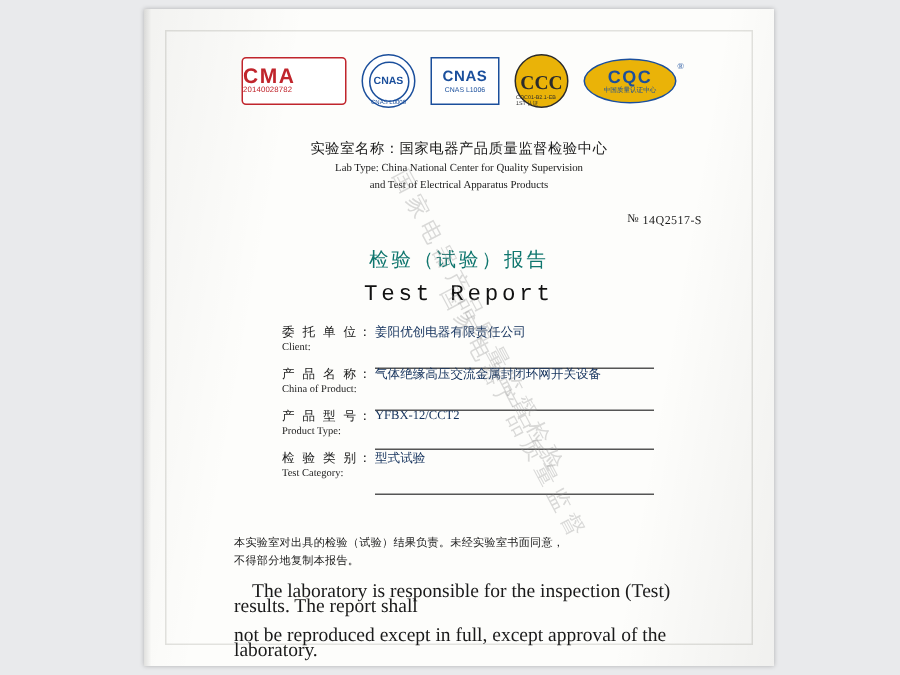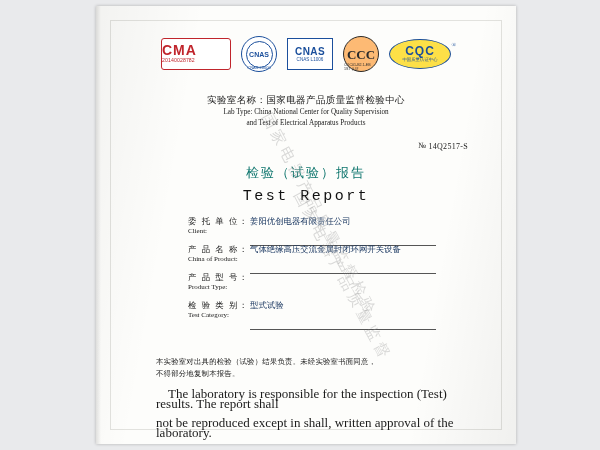--- a/index.html
+++ b/index.html
@@ -145,41 +145,41 @@
   }
   .mark-square .small {
     font-size: 4.6px;
     line-height: 6px;
     font-family: "Liberation Sans", sans-serif;
   }
 
   .ring-dark {
     border: 1.5px solid #2b2b2b;
     color: #2b2b2b;
-    background: #fdba74;
+    background: #eab308;
   }
   .ring-dark .inner {
     font-size: 13px;
     font-weight: bold;
     font-family: "Liberation Serif", serif;
     line-height: 13px;
   }
   .ring-dark .caption {
     position: absolute;
     bottom: 0px;
     font-size: 3.6px;
     font-family: "Liberation Sans", sans-serif;
   }
 
   .mark-oval {
     width: 60px;
     height: 28px;
     border-radius: 50%;
     border: 1.4px solid #1b4f9c;
-    background: #fde047;
+    background: #eab308;
     color: #1b4f9c;
     display: flex;
     flex-direction: column;
     align-items: center;
     justify-content: center;
   }
   .mark-oval .big {
     font-size: 12px;
     font-weight: bold;
     letter-spacing: 1px;
@@ -438,34 +438,35 @@
 
       <div class="field">
         <div class="lbl-cn">产 品 名 称：</div>
         <div class="lbl-en">China of Product:</div>
         <div class="value handwrite">气体绝缘高压交流金属封闭环网开关设备</div>
       </div>
 
       <div class="field">
         <div class="lbl-cn">产 品 型 号：</div>
         <div class="lbl-en">Product Type:</div>
+        <div class="value handwrite">YFBX-12/CCT2</div>
       </div>
 
       <div class="field">
         <div class="lbl-cn">检 验 类 别：</div>
         <div class="lbl-en">Test Category:</div>
         <div class="value handwrite">型式试验</div>
       </div>
 
     </div>
 
     <div class="notes">
       <div class="note-cn">本实验室对出具的检验（试验）结果负责。未经实验室书面同意，</div>
       <div class="note-cn">不得部分地复制本报告。</div>
       <div class="note-en">The laboratory is responsible for the inspection (Test) results. The report shall</div>
-      <div class="note-en" style="text-indent:0">not be reproduced except in shall, written approval of the laboratory.</div>
+      <div class="note-en" style="text-indent:0">not be reproduced except in full, except approval of the laboratory.</div>
     </div>
 
     <div class="watermark wm1">国家电器产品质量监督检验</div>
     <div class="watermark wm2">国家电器产品质量监督</div>
 
   </div>
 </div>
 
 </body></html>

